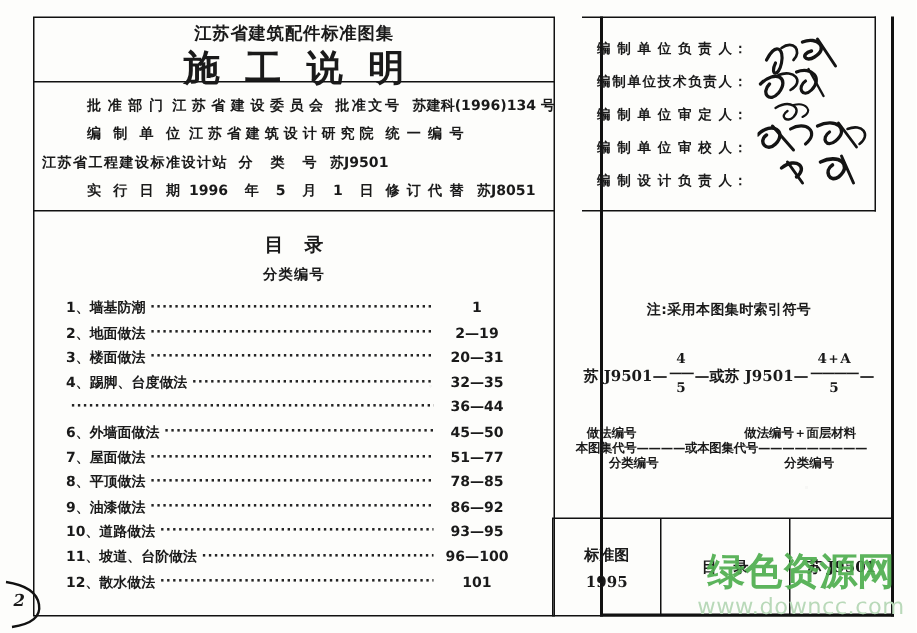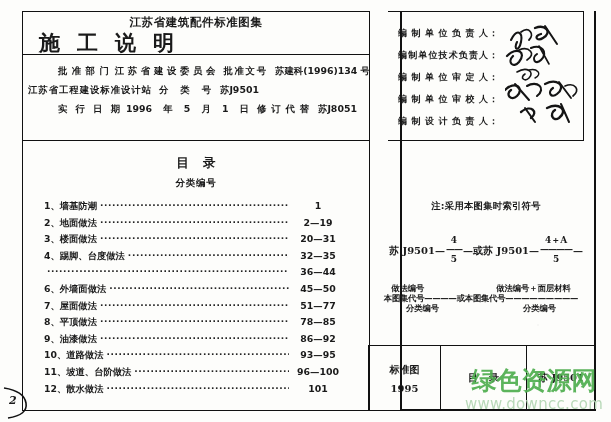--- a/index.html
+++ b/index.html
@@ -64,21 +64,22 @@
   }
 
   .atlas-title {
     text-align: center;
     font-size: 11.5px;
     font-weight: bold;
     letter-spacing: 0.6px;
     margin-top: 4px;
   }
   .doc-title {
-    font-size: 21px;
+    text-align: center;
+    font-size: 24px;
     font-weight: bold;
     letter-spacing: 17px;
     padding-left: 17px;
     margin-top: 3px;
     line-height: 1;
   }
 
   
   #info-rows {
     position: absolute;
@@ -378,20 +379,26 @@
     <div class="doc-title">施工说明</div>
   </div>
 
   <div id="info-block">
     <div id="info-rows">
       <div class="info-row">
         <span class="ir-label">批准部门</span>
         <span class="ir-value">江苏省建设委员会</span>
         <span class="ir-label2">批准文号</span>
         <span class="ir-value2 tight">苏建科(1996)134 号</span>
+      </div>
+      <div class="info-row">
+        <span class="ir-label">编制单位</span>
+        <span class="ir-value">江苏省建筑设计研究院</span>
+        <span class="ir-label2">统一编号</span>
+        <span class="ir-value2 tight"></span>
       </div>
       <div class="info-row">
         <span class="ir-value">江苏省工程建设标准设计站</span>
         <span class="ir-label2">分类号</span>
         <span class="ir-value2 tight">苏J9501</span>
       </div>
       <div class="info-row">
         <span class="ir-label">实行日期</span>
         <span class="ir-value">1996年5月1日</span>
         <span class="ir-label2">修订代替</span>

